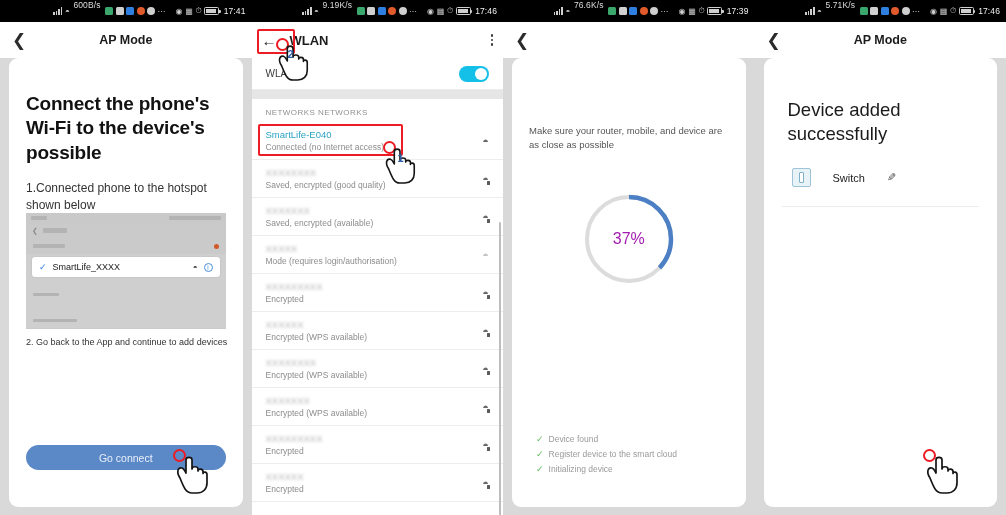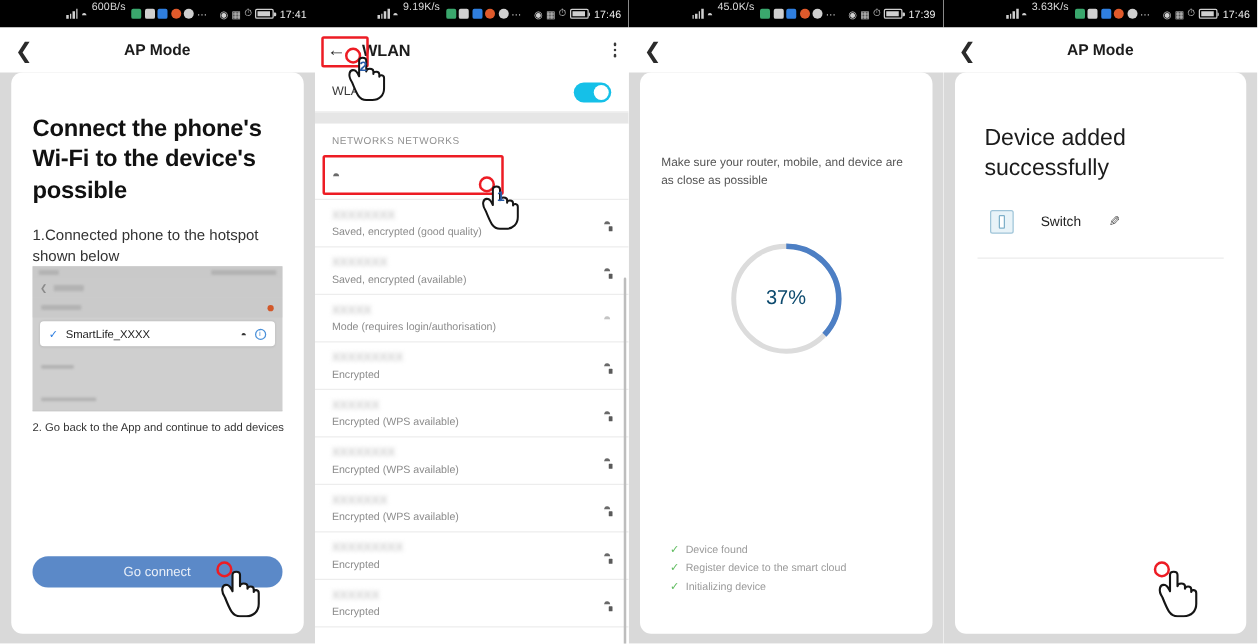--- a/index.html
+++ b/index.html
@@ -133,21 +133,21 @@
   }
   .scrollbar {
     position: absolute; right: 2px; top: 100px; width: 2.5px; height: 300px;
     background: #bdbdbd; border-radius: 2px;
   }
 
   
   .ring-wrap { position: absolute; left: 0; right: 0; top: 185px; display: flex; justify-content: center; }
   .pct {
     position: absolute; left: 0; right: 0; top: 50%; transform: translateY(-50%);
-    text-align: center; font-size: 16px; color: #0c4a6e;
+    text-align: center; font-size: 16px; color: #a21caf;
   }
   .steps { position: absolute; left: 24px; bottom: 28px; }
   .step { display: flex; align-items: center; gap: 5px; margin-bottom: 5px; }
   .step .ck { color: #62bd62; font-size: 9px; }
   .step .tx { font-size: 8.5px; color: #9a9a9a; }
 
   
   .dev-row { position: absolute; left: 28px; top: 110px; display: flex; align-items: center; gap: 22px; }
   .dev-ico {
     width: 19px; height: 19px; border: 1px solid #9fc4d8; border-radius: 2px;
@@ -300,20 +300,24 @@
 
     <div class="wlan-toggle-row">
       <span class="lbl">WLAN</span>
       <span class="switch"></span>
     </div>
     <div class="gap"></div>
     <div class="sect-hd">NETWORKS NETWORKS</div>
 
     <div class="net-list">
       <div class="net">
+        <span class="txts">
+          <span class="nm active">SmartLife-E040</span>
+          <span class="st">Connected (no Internet access)</span>
+        </span>
         <span class="wifi-ico">◓</span>
       </div>
       <div class="net">
         <span class="txts">
           <span class="nm blur">XXXXXXXX</span>
           <span class="st">Saved, encrypted (good quality)</span>
         </span>
         <span class="wifi-ico">◓<i class="lock"></i></span>
       </div>
       <div class="net">
@@ -398,21 +402,21 @@
     <div class="statusbar">
       <span class="sb-left">
         <span class="sb-bars">
             <i></i>
             <i></i>
             <i></i>
             <i></i>
           </span>
       </span>
       <span class="sb-wifi">◓</span>
-      <span class="sb-speed">45.0K/s</span>
+      <span class="sb-speed">76.6K/s</span>
       <span class="appdot" style="background:#3aa76d"></span>
       <span class="appdot" style="background:#d0d0d0"></span>
       <span class="appdot" style="background:#2f7fe0"></span>
       <span class="appdot round" style="background:#e05a2b"></span>
       <span class="appdot round" style="background:#cfcfcf"></span>
       <span class="sb-ico">⋯</span>
       <span class="sb-sep"></span>
       <span class="sb-ico">◉</span>
       <span class="sb-ico">▦</span>
       <span class="sb-ico">⏱</span>
@@ -461,21 +465,21 @@
     <div class="statusbar">
       <span class="sb-left">
         <span class="sb-bars">
             <i></i>
             <i></i>
             <i></i>
             <i></i>
           </span>
       </span>
       <span class="sb-wifi">◓</span>
-      <span class="sb-speed">3.63K/s</span>
+      <span class="sb-speed">5.71K/s</span>
       <span class="appdot" style="background:#3aa76d"></span>
       <span class="appdot" style="background:#d0d0d0"></span>
       <span class="appdot" style="background:#2f7fe0"></span>
       <span class="appdot round" style="background:#e05a2b"></span>
       <span class="appdot round" style="background:#cfcfcf"></span>
       <span class="sb-ico">⋯</span>
       <span class="sb-sep"></span>
       <span class="sb-ico">◉</span>
       <span class="sb-ico">▦</span>
       <span class="sb-ico">⏱</span>

